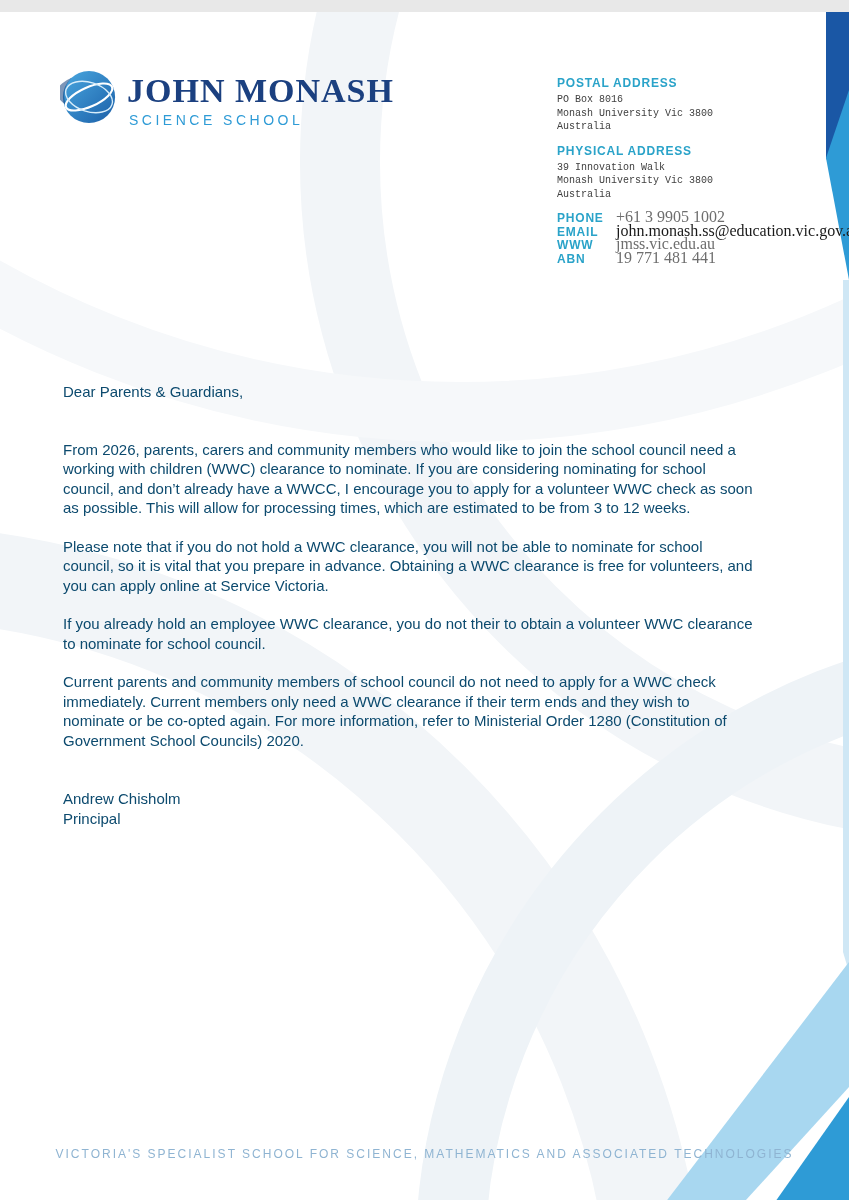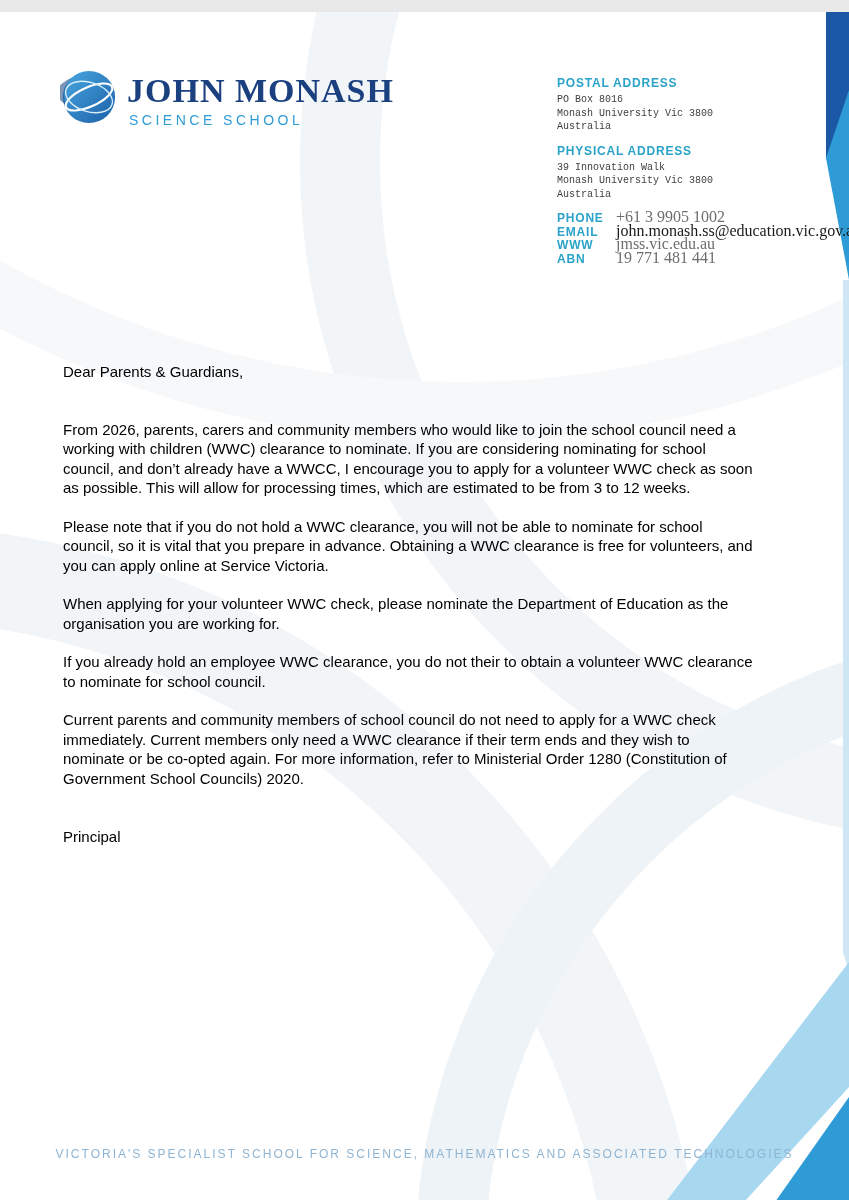--- a/index.html
+++ b/index.html
@@ -33,22 +33,22 @@
     font-family:Liberation Mono, monospace;color:#404040;
     font-size:10px;line-height:13.5px;margin-bottom:10px;
   }
   .c-row{display:grid;grid-template-columns:59px 1fr;align-items:baseline;line-height:12.5px;}
   .c-row .c-label{margin-bottom:0;}
   .c-val{font-family:"Liberation Serif",serif;color:#6e6e6e;font-size:16px;}
   .c-val.email{color:#1a1a1a;cursor:pointer;}
 
   
   .letter{
-    position:absolute;left:63px;top:350px;width:692px;
-    font-size:15px;line-height:19.5px;color:#000000;
+    position:absolute;left:63px;top:370px;width:692px;
+    font-size:15px;line-height:19.5px;color:#0c4a6e;
   }
   .letter p{margin:0 0 19px 0;}
   .salutation{margin-bottom:38px !important;}
   .signature{margin-top:39px;}
   .signature div{line-height:19.5px;}
 
   
   .footer{
     position:absolute;left:0;top:1135px;width:100%;text-align:center;
     font-size:12px;letter-spacing:2px;color:#8fb4d2;white-space:nowrap;
@@ -123,23 +123,23 @@
     <div class="c-row">
       <div class="c-label">ABN</div>
       <div class="c-val">19 771 481 441</div>
     </div>
   </div>
 
   <div class="letter">
     <p class="salutation">Dear Parents &amp; Guardians,</p>
     <p>From 2026, parents, carers and community members who would like to join the school council need a working with children (WWC) clearance to nominate. If you are considering nominating for school council, and don’t already have a WWCC, I encourage you to apply for a volunteer WWC check as soon as possible. This will allow for processing times, which are estimated to be from 3 to 12 weeks.</p>
     <p>Please note that if you do not hold a WWC clearance, you will not be able to nominate for school council, so it is vital that you prepare in advance. Obtaining a WWC clearance is free for volunteers, and you can apply online at Service Victoria.</p>
-    <p>When applying for your volunteer WWC check, please nominate the Department of Education as the organisation you are working for.</p>
     <p>If you already hold an employee WWC clearance, you do not their to obtain a volunteer WWC clearance to nominate for school council.</p>
     <p>Current parents and community members of school council do not need to apply for a WWC check immediately. Current members only need a WWC clearance if their term ends and they wish to nominate or be co-opted again. For more information, refer to Ministerial Order 1280 (Constitution of Government School Councils) 2020.</p>
     <div class="signature">
+      <div>Andrew Chisholm</div>
       <div>Principal</div>
     </div>
   </div>
 
   <div class="footer">VICTORIA'S SPECIALIST SCHOOL FOR SCIENCE, MATHEMATICS AND ASSOCIATED TECHNOLOGIES</div>
 
 </div>
 
 </body></html>

